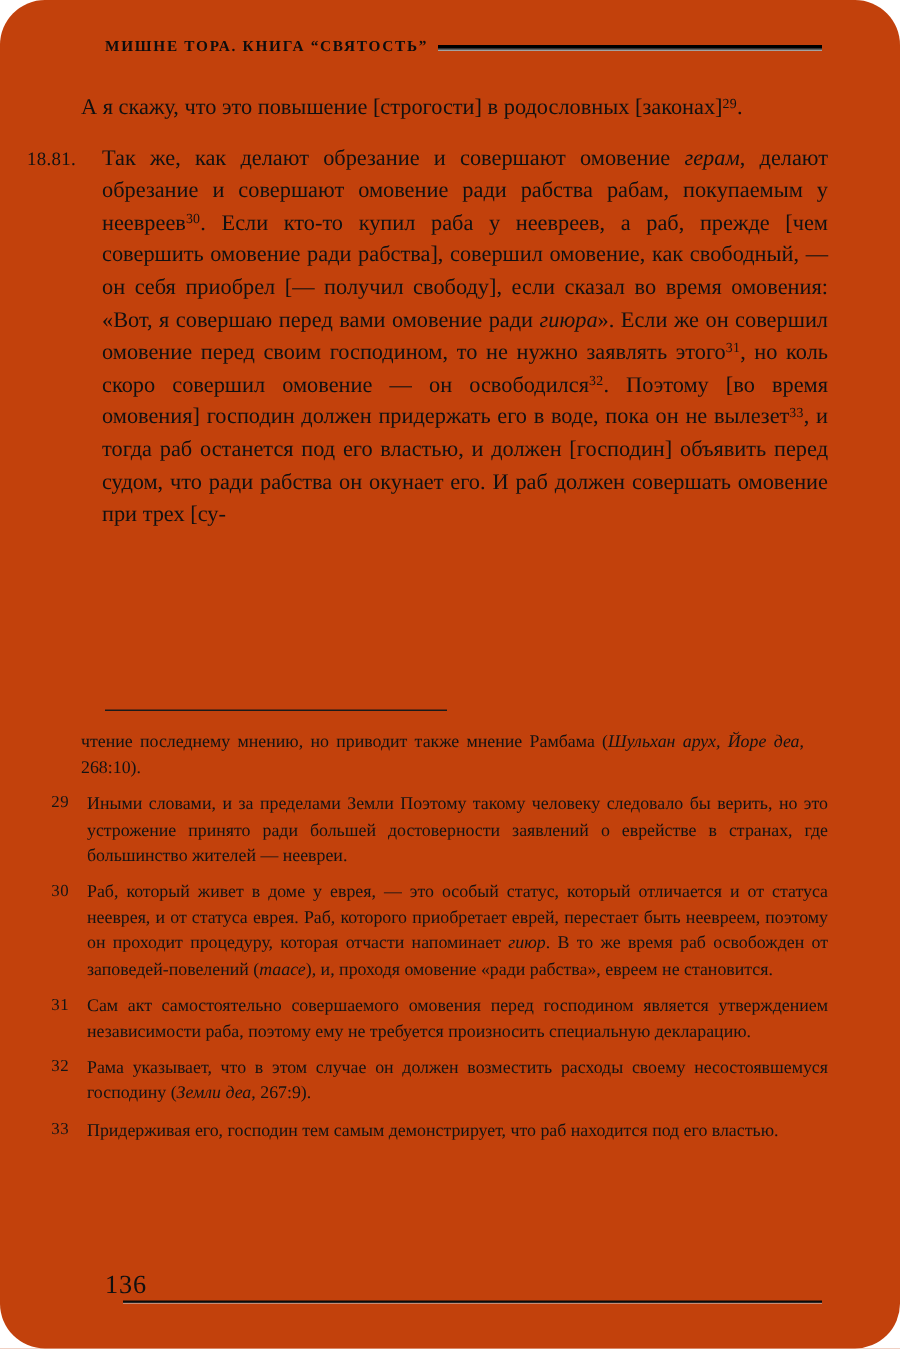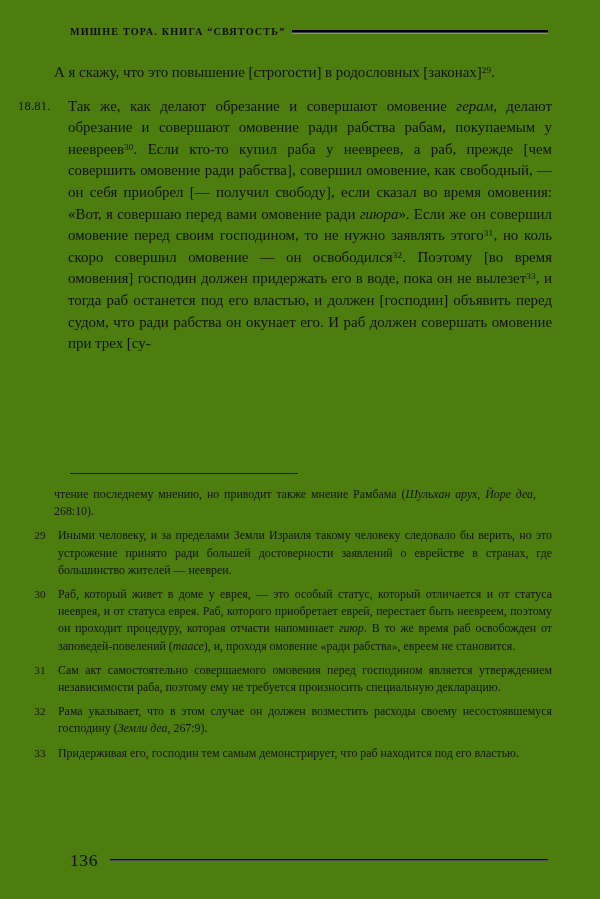--- a/index.html
+++ b/index.html
@@ -13,21 +13,22 @@
     position: relative;
     overflow: hidden;
     font-family: "Liberation Serif", "DejaVu Serif", serif;
     color: #111111;
     -webkit-font-smoothing: antialiased;
   }
 
   .page {
     position: absolute;
     inset: 0;
-    background: #4d7c0f;
+    background: #c2410c;
+    border-radius: 30px;
   }
 
   
   .runhead {
     position: absolute;
     left: 70px;
     top: 22px;
     width: 478px;
     height: 18px;
     display: flex;
@@ -153,21 +154,21 @@
     color: #131313;
   }
 
   
   .folio {
     position: absolute;
     left: 70px;
     bottom: 28px;
     width: 478px;
     display: flex;
-    align-items: center;
+    flex-direction: column;
   }
   .folio-num {
     font-size: 17.5px;
     font-variant-numeric: oldstyle-nums;
     letter-spacing: 0.6px;
     color: #101010;
     white-space: nowrap;
   }
   .folio-rule {
     flex: 1 1 auto;
@@ -204,21 +205,21 @@
   </div>
 
   <div class="fn-rule"></div>
 
   <div class="fn-block">
 
     <div class="fn-cont"><span>чтение последнему мнению, но приводит также мнение Рамбама (</span><i>Шульхан арух, Йоре деа</i><span>, 268:10).</span></div>
 
     <div class="fn-row">
       <div class="fn-num">29</div>
-      <div class="fn-text">Иными человеку, и за пределами Земли Израиля такому человеку следовало бы верить, но это устрожение принято ради большей достоверности заявлений о еврействе в странах, где большинство жителей — неевреи.</div>
+      <div class="fn-text">Иными словами, и за пределами Земли Поэтому такому человеку следовало бы верить, но это устрожение принято ради большей достоверности заявлений о еврействе в странах, где большинство жителей — неевреи.</div>
     </div>
 
     <div class="fn-row">
       <div class="fn-num">30</div>
       <div class="fn-text"><span>Раб, который живет в доме у еврея, — это особый статус, который отличается и от статуса нееврея, и от статуса еврея. Раб, которого приобретает еврей, перестает быть неевреем, поэтому он проходит процедуру, которая отчасти напоминает </span><i>гиюр</i><span>. В то же время раб освобожден от заповедей-повелений (</span><i>таасе</i><span>), и, проходя омовение «ради рабства», евреем не становится.</span></div>
     </div>
 
     <div class="fn-row">
       <div class="fn-num">31</div>
       <div class="fn-text">Сам акт самостоятельно совершаемого омовения перед господином является утверждением независимости раба, поэтому ему не требуется произносить специальную декларацию.</div>

